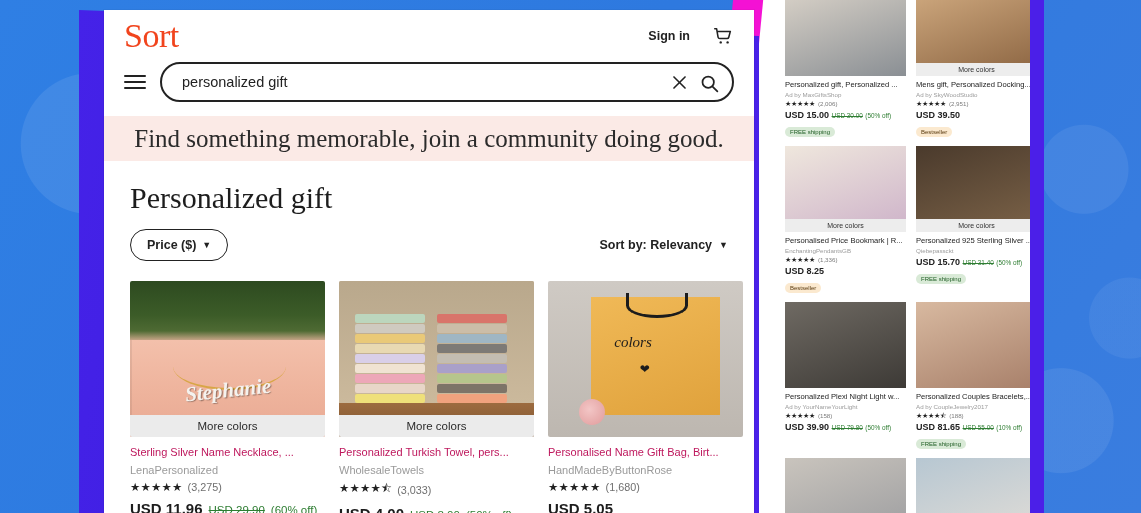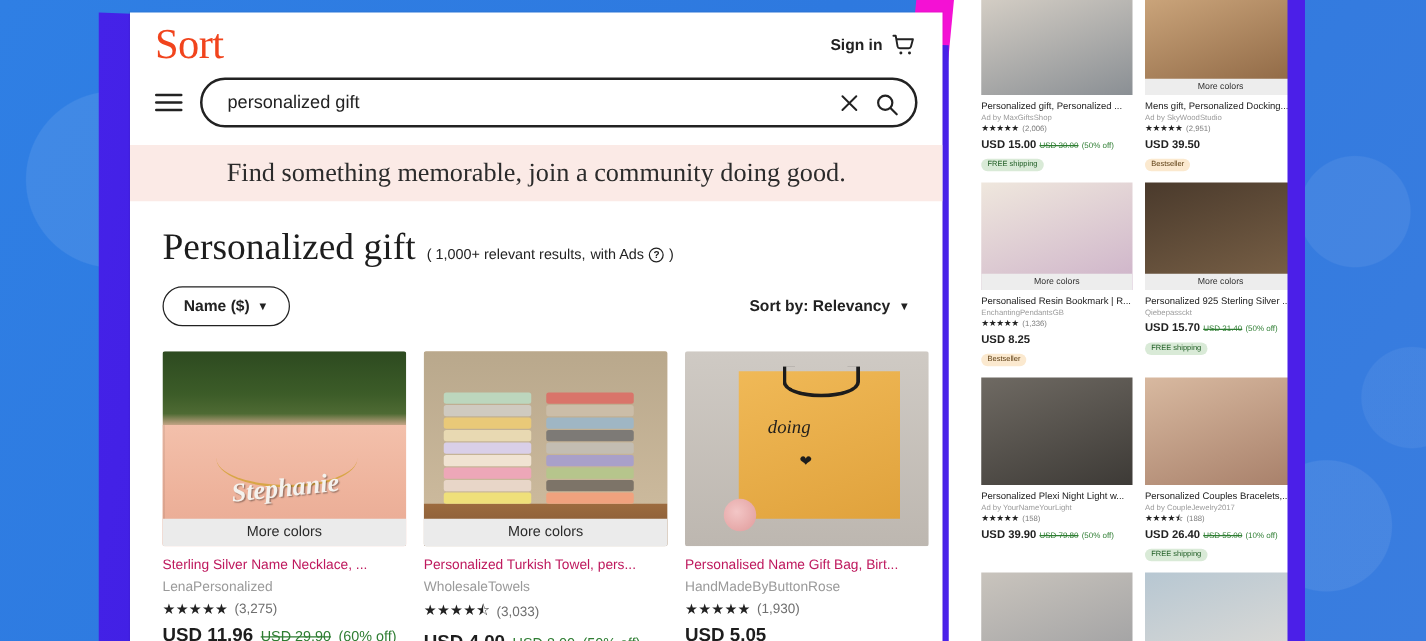--- a/index.html
+++ b/index.html
@@ -112,21 +112,21 @@
     padding: 0 20px;
     display: flex; align-items: center;
   }
   .logo {
     font-family: "Liberation Serif", serif;
     font-size: 34px; color: #f1441d;
     line-height: 1; font-weight: normal;
     letter-spacing: -0.5px;
   }
   .hdr-right {
-    margin-left: auto; display: flex; align-items: center; gap: 6px;
+    margin-left: auto; display: flex; align-items: center; gap: 22px;
   }
   .signin { font-size: 12.5px; font-weight: bold; color: #222; }
   .cart-ico { width: 22px; height: 22px; color: #222; }
 
   
   .search-row {
     display: flex; align-items: center; gap: 14px;
     padding: 0 20px 14px 20px;
   }
   .burger { width: 22px; display: flex; flex-direction: column; gap: 4px; }
@@ -146,21 +146,21 @@
   .sb-ico { width: 19px; height: 19px; color: #222; flex: none; }
 
   
   .promo {
     background: #fbeae6;
     height: 45px;
     display: flex; align-items: center; justify-content: center;
   }
   .promo-txt {
     font-family: "Liberation Serif", serif;
-    font-size: 21px; color: #2b2b2b;
+    font-size: 25px; color: #2b2b2b;
   }
 
   
   .res-head {
     padding: 20px 26px 0 26px;
     display: flex; align-items: baseline; gap: 9px;
   }
   .res-title {
     font-family: "Liberation Serif", serif;
     font-size: 30px; color: #1d1d1d; font-weight: normal;
@@ -313,21 +313,21 @@
           <span class="bg-count">(2,006)</span>
         </div><div class="bg-price"><span>USD 15.00</span> <span class="bg-old">USD 30.00</span> <span class="bg-off">(50% off)</span></div><div class="bg-badge ship"><span>FREE shipping</span></div></div>
       <div class="bg-card"><div class="bg-thumb t2">
           <div class="bg-morecolors">More colors</div>
         </div><div class="bg-title">Mens gift, Personalized Docking...</div><div class="bg-shop">Ad by SkyWoodStudio</div><div class="bg-rating">
           <span class="bg-stars">★★★★★</span>
           <span class="bg-count">(2,951)</span>
         </div><div class="bg-price"><span>USD 39.50</span> <span class="bg-old"></span> <span class="bg-off"></span></div><div class="bg-badge best"><span>Bestseller</span></div></div>
       <div class="bg-card"><div class="bg-thumb t3">
           <div class="bg-morecolors">More colors</div>
-        </div><div class="bg-title">Personalised Resin Bookmark | R...</div><div class="bg-shop">EnchantingPendantsGB</div><div class="bg-rating">
+        </div><div class="bg-title">Personalised Price Bookmark | R...</div><div class="bg-shop">EnchantingPendantsGB</div><div class="bg-rating">
           <span class="bg-stars">★★★★★</span>
           <span class="bg-count">(1,336)</span>
         </div><div class="bg-price"><span>USD 8.25</span> <span class="bg-old"></span> <span class="bg-off"></span></div><div class="bg-badge best"><span>Bestseller</span></div></div>
       <div class="bg-card"><div class="bg-thumb t4">
           <div class="bg-morecolors">More colors</div>
         </div><div class="bg-title">Personalized 925 Sterling Silver ...</div><div class="bg-shop">Qiebepassckt</div><div class="bg-rating">
           <span class="bg-stars"></span>
           <span class="bg-count"></span>
         </div><div class="bg-price"><span>USD 15.70</span> <span class="bg-old">USD 31.40</span> <span class="bg-off">(50% off)</span></div><div class="bg-badge ship"><span>FREE shipping</span></div></div>
       <div class="bg-card">
@@ -336,21 +336,21 @@
         <div class="bg-shop">Ad by YourNameYourLight</div>
         <div class="bg-rating">
           <span class="bg-stars">★★★★★</span>
           <span class="bg-count">(158)</span>
         </div>
         <div class="bg-price"><span>USD 39.90</span> <span class="bg-old">USD 79.80</span> <span class="bg-off">(50% off)</span></div>
       </div>
       <div class="bg-card"><div class="bg-thumb t6"></div><div class="bg-title">Personalized Couples Bracelets,...</div><div class="bg-shop">Ad by CoupleJewelry2017</div><div class="bg-rating">
           <span class="bg-stars">★★★★⯪</span>
           <span class="bg-count">(188)</span>
-        </div><div class="bg-price"><span>USD 26.40</span> <span class="bg-old">USD 55.00</span> <span class="bg-off">(10% off)</span></div><div class="bg-badge ship"><span>FREE shipping</span></div></div>
+        </div><div class="bg-price"><span>USD 81.65</span> <span class="bg-old">USD 55.00</span> <span class="bg-off">(10% off)</span></div><div class="bg-badge ship"><span>FREE shipping</span></div></div>
       <div class="bg-card">
         <div class="bg-thumb t7"></div>
       </div>
       <div class="bg-card">
         <div class="bg-thumb t8"></div>
       </div>
     </div>
 </div>
 
 <div id="stripe"></div>
@@ -395,31 +395,25 @@
       </span>
     </div>
   </div>
 
   <div class="promo">
     <div class="promo-txt">Find something memorable, join a community doing good.</div>
   </div>
 
   <div class="res-head">
     <h1 class="res-title">Personalized gift</h1>
-    <div class="res-sub">
-      <span>( 1,000+ relevant results,</span>
-      <span>with Ads</span>
-      <span class="qmark">?</span>
-      <span>)</span>
-    </div>
   </div>
 
   <div class="filter-row">
     <div class="pill">
-      <span>Name ($)</span>
+      <span>Price ($)</span>
       <span class="caret">▼</span>
     </div>
     <div class="sort">
       <span>Sort by: Relevancy</span>
       <span class="caret">▼</span>
     </div>
   </div>
 
   <div class="grid">
 
@@ -485,30 +479,30 @@
         <span class="pold">USD 8.00</span>
         <span class="poff">(50% off)</span>
       </div>
     </div>
 
     <div class="pcard">
       <div class="pthumb" style="height:156px">
         <div class="img-bag">
           <div class="bag"></div>
             <div class="handle"></div>
-          <div class="sig">doing</div>
+          <div class="sig">colors</div>
             <div class="heart">❤</div>
             <div class="rose"></div>
         </div>
       </div>
       <div class="ptitle">Personalised Name Gift Bag, Birt...</div>
       <div class="pshop">HandMadeByButtonRose</div>
       <div class="prating">
         <span class="pstars">★★★★★</span>
-        <span class="pcount">(1,930)</span>
+        <span class="pcount">(1,680)</span>
       </div>
       <div class="pprice">
         <span>USD 5.05</span>
       </div>
 
     </div>
 
   </div>
 </div>
 

